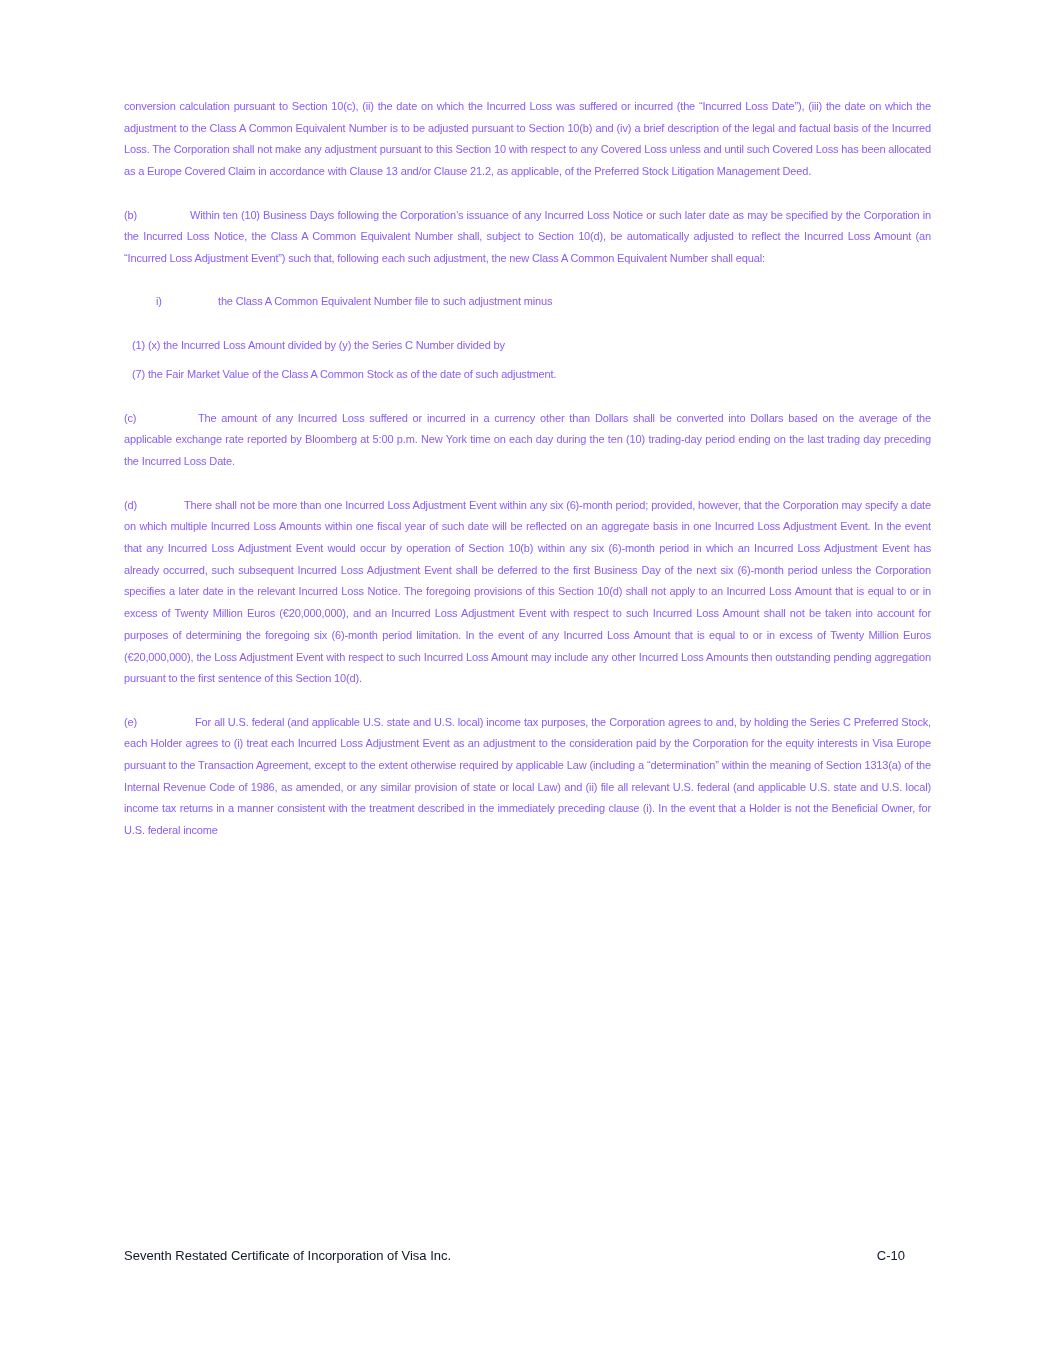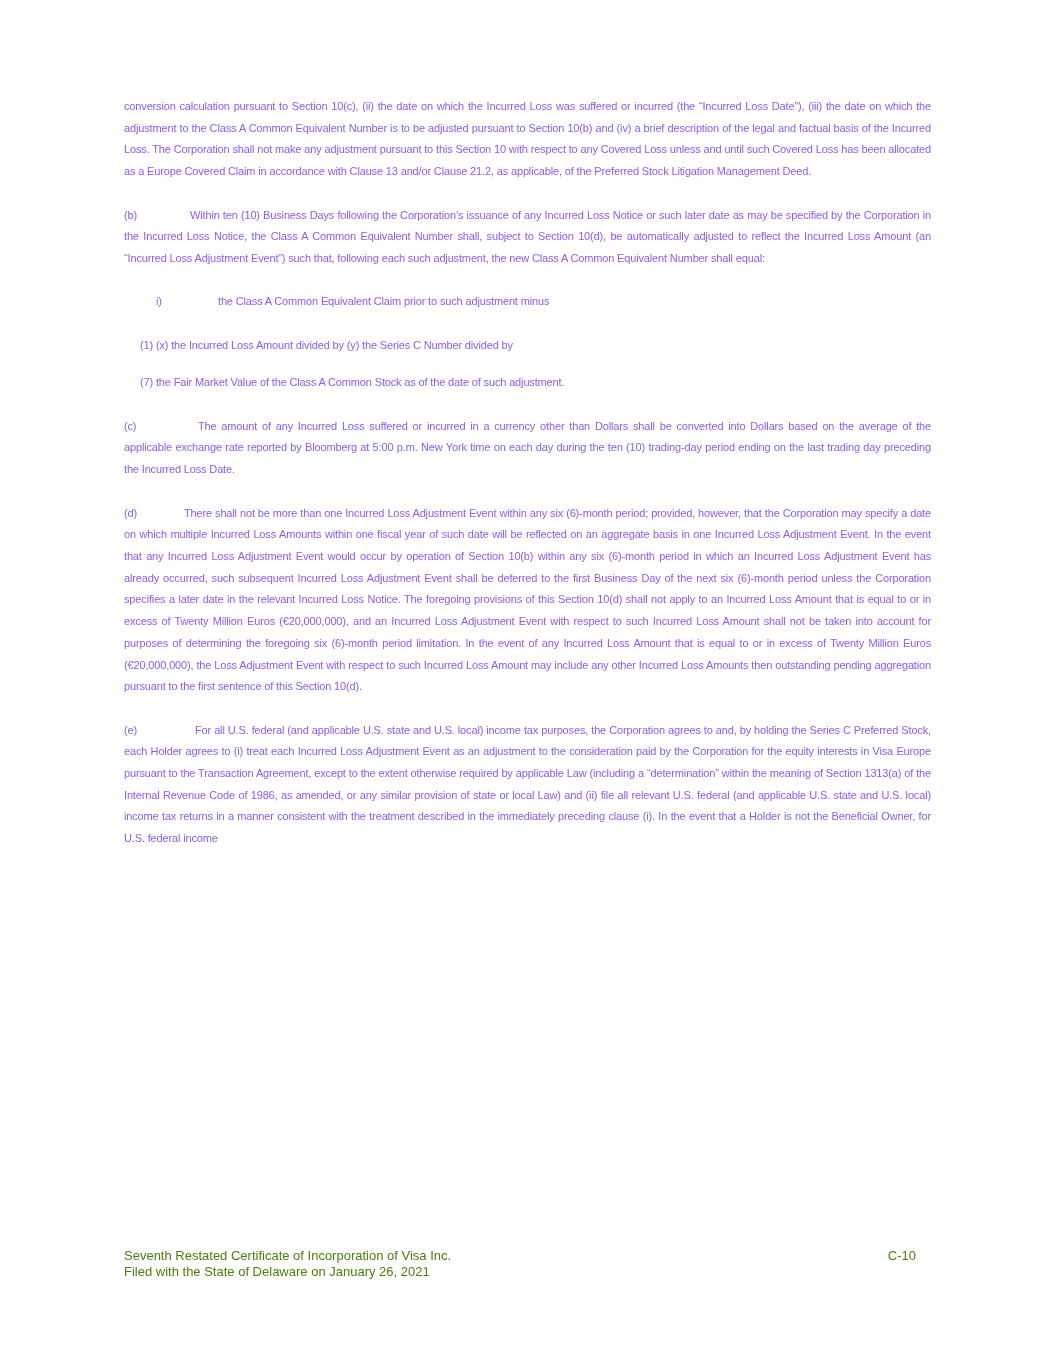--- a/index.html
+++ b/index.html
@@ -7,45 +7,44 @@
   .page { position: absolute; left: 124px; top: 96px; width: 807px;
     font-family: "Liberation Sans", sans-serif; font-size: 11px; line-height: 21.7px;
     color: #8b5cf6; letter-spacing: -0.15px; }
   .para { text-align: justify; margin: 0 0 21.7px 0; }
   .tab-b { display: inline-block; width: 66px; }
   .tab-c { display: inline-block; width: 74px; }
   .tab-d { display: inline-block; width: 60px; }
   .tab-e { display: inline-block; width: 71px; }
   .list-item { margin: 0 0 21.7px 0; display: flex; }
   .list-item .num { width: 62px; padding-left: 32px; }
-  .plain { margin: 16px; text-align: left; }
+  .plain { margin: 8px; text-align: left; }
   .footer { position: absolute; left: 124px; top: 1248px; width: 792px;
-    font-family: "Liberation Sans", sans-serif; font-size: 13px; line-height: 16px; color: #4d7c0f; }
-  .footer .pg { position: absolute; right: 0; top: 0; }
+    font-family: "Liberation Sans", sans-serif; font-size: 13px; line-height: 16px; color: #0f172a; }
+  .footer .pg { position: absolute; right: 11px; top: 0; }
 </style>
 </head>
 <body>
 
 <div class="page">
   <p class="para">conversion calculation pursuant to Section 10(c), (ii) the date on which the Incurred Loss was suffered or incurred (the “Incurred Loss Date”), (iii) the date on which the adjustment to the Class A Common Equivalent Number is to be adjusted pursuant to Section 10(b) and (iv) a brief description of the legal and factual basis of the Incurred Loss. The Corporation shall not make any adjustment pursuant to this Section 10 with respect to any Covered Loss unless and until such Covered Loss has been allocated as a Europe Covered Claim in accordance with Clause 13 and/or Clause 21.2, as applicable, of the Preferred Stock Litigation Management Deed.</p>
 
   <p class="para"><span class="tab-b">(b)</span><span>Within ten (10) Business Days following the Corporation’s issuance of any Incurred Loss Notice or such later date as may be specified by the Corporation in the Incurred Loss Notice, the Class A Common Equivalent Number shall, subject to Section 10(d), be automatically adjusted to reflect the Incurred Loss Amount (an “Incurred Loss Adjustment Event”) such that, following each such adjustment, the new Class A Common Equivalent Number shall equal:</span></p>
 
   <div class="list-item">
     <span class="num">i)</span>
-    <span>the Class A Common Equivalent Claim prior to such adjustment minus</span>
+    <span>the Class A Common Equivalent Number file to such adjustment minus</span>
   </div>
 
   <p class="plain">(1) (x) the Incurred Loss Amount divided by (y) the Series C Number divided by</p>
   <p class="plain" style="margin-bottom:21.7px;">(7) the Fair Market Value of the Class A Common Stock as of the date of such adjustment.</p>
 
   <p class="para"><span class="tab-c">(c)</span><span>The amount of any Incurred Loss suffered or incurred in a currency other than Dollars shall be converted into Dollars based on the average of the applicable exchange rate reported by Bloomberg at 5:00 p.m. New York time on each day during the ten (10) trading-day period ending on the last trading day preceding the Incurred Loss Date.</span></p>
 
   <p class="para"><span class="tab-d">(d)</span><span>There shall not be more than one Incurred Loss Adjustment Event within any six (6)-month period; provided, however, that the Corporation may specify a date on which multiple Incurred Loss Amounts within one fiscal year of such date will be reflected on an aggregate basis in one Incurred Loss Adjustment Event. In the event that any Incurred Loss Adjustment Event would occur by operation of Section 10(b) within any six (6)-month period in which an Incurred Loss Adjustment Event has already occurred, such subsequent Incurred Loss Adjustment Event shall be deferred to the first Business Day of the next six (6)-month period unless the Corporation specifies a later date in the relevant Incurred Loss Notice. The foregoing provisions of this Section 10(d) shall not apply to an Incurred Loss Amount that is equal to or in excess of Twenty Million Euros (€20,000,000), and an Incurred Loss Adjustment Event with respect to such Incurred Loss Amount shall not be taken into account for purposes of determining the foregoing six (6)-month period limitation. In the event of any Incurred Loss Amount that is equal to or in excess of Twenty Million Euros (€20,000,000), the Loss Adjustment Event with respect to such Incurred Loss Amount may include any other Incurred Loss Amounts then outstanding pending aggregation pursuant to the first sentence of this Section 10(d).</span></p>
 
   <p class="para"><span class="tab-e">(e)</span><span>For all U.S. federal (and applicable U.S. state and U.S. local) income tax purposes, the Corporation agrees to and, by holding the Series C Preferred Stock, each Holder agrees to (i) treat each Incurred Loss Adjustment Event as an adjustment to the consideration paid by the Corporation for the equity interests in Visa Europe pursuant to the Transaction Agreement, except to the extent otherwise required by applicable Law (including a “determination” within the meaning of Section 1313(a) of the Internal Revenue Code of 1986, as amended, or any similar provision of state or local Law) and (ii) file all relevant U.S. federal (and applicable U.S. state and U.S. local) income tax returns in a manner consistent with the treatment described in the immediately preceding clause (i). In the event that a Holder is not the Beneficial Owner, for U.S. federal income</span></p>
 </div>
 
 <div class="footer">
   <div>Seventh Restated Certificate of Incorporation of Visa Inc.</div>
-  <div>Filed with the State of Delaware on January 26, 2021</div>
   <div class="pg">C-10</div>
 </div>
 
 </body></html>

